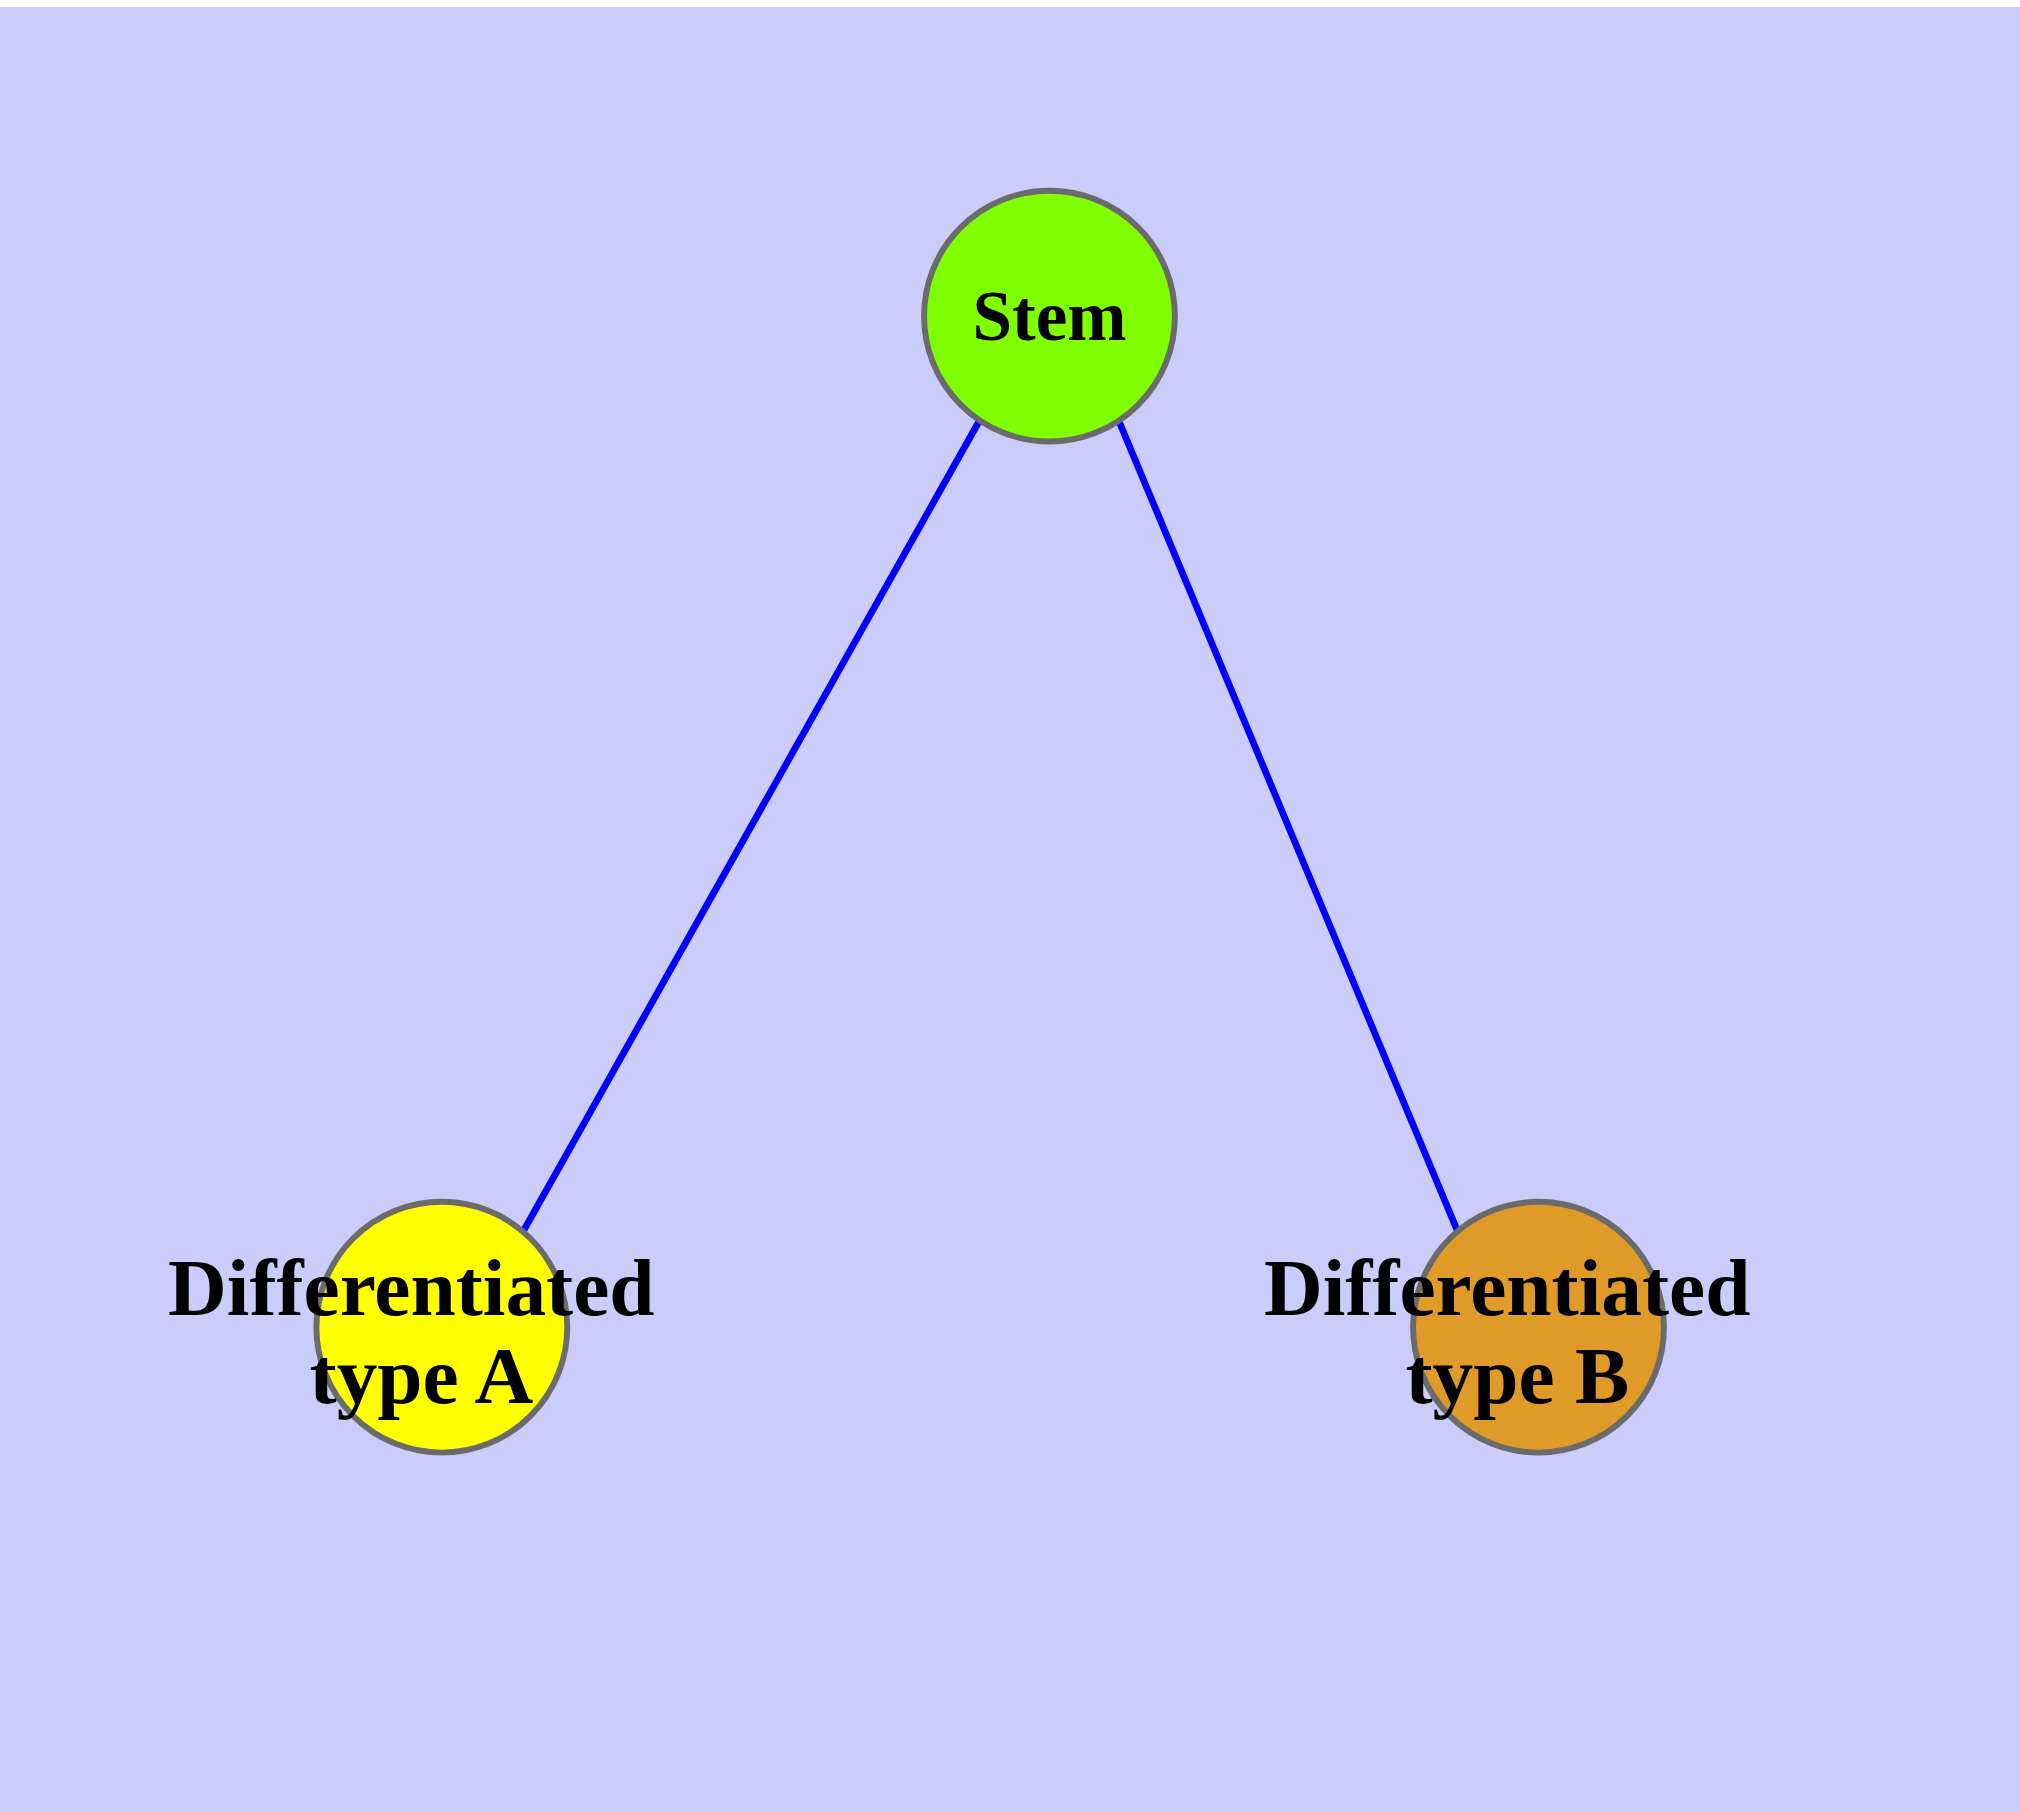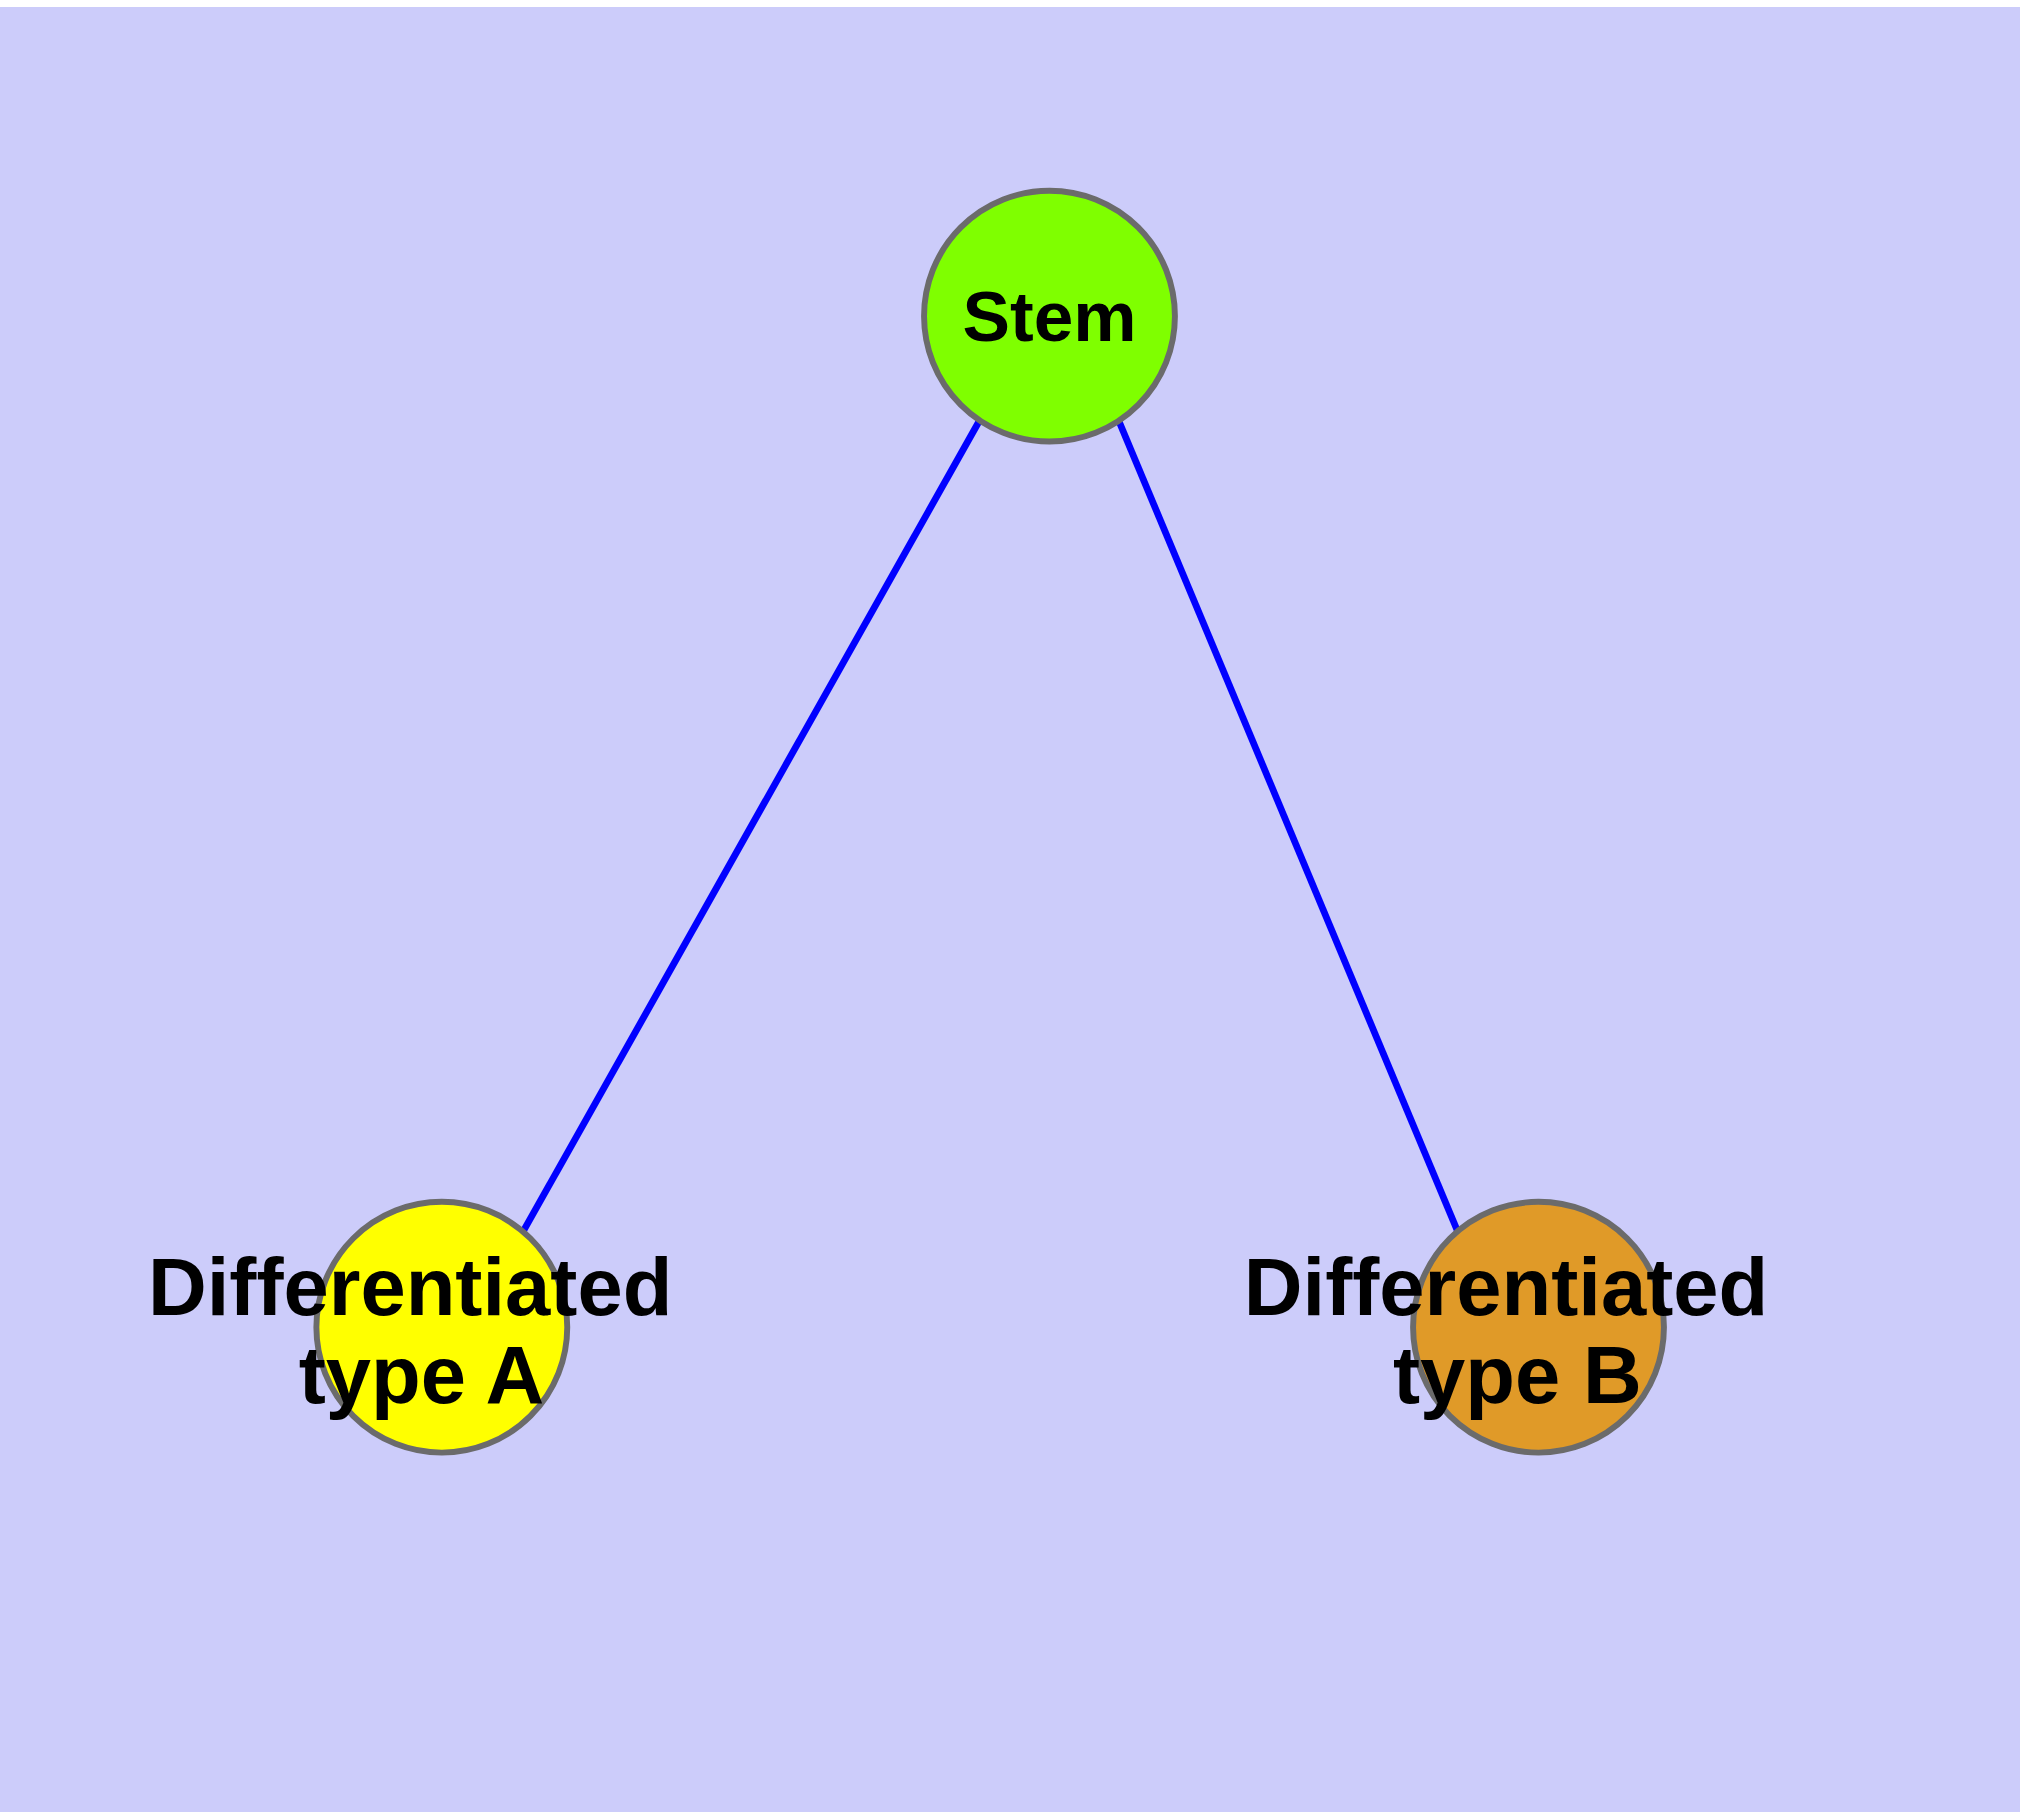--- a/index.html
+++ b/index.html
@@ -7,21 +7,21 @@
     margin: 0;
     padding: 0;
     background: #ffffff;
   }
   #canvas {
     position: relative;
     width: 2021px;
     height: 1812px;
     background: #ffffff;
     overflow: hidden;
-    font-family: Liberation Sans, sans-serif;
+    font-family: Liberation Serif, serif;
   }
   #plot-area {
     position: absolute;
     left: 0;
     top: 6.8px;
     width: 2021px;
     height: 1805px;
     background: #ccccfa;
   }
   #graph-svg {

